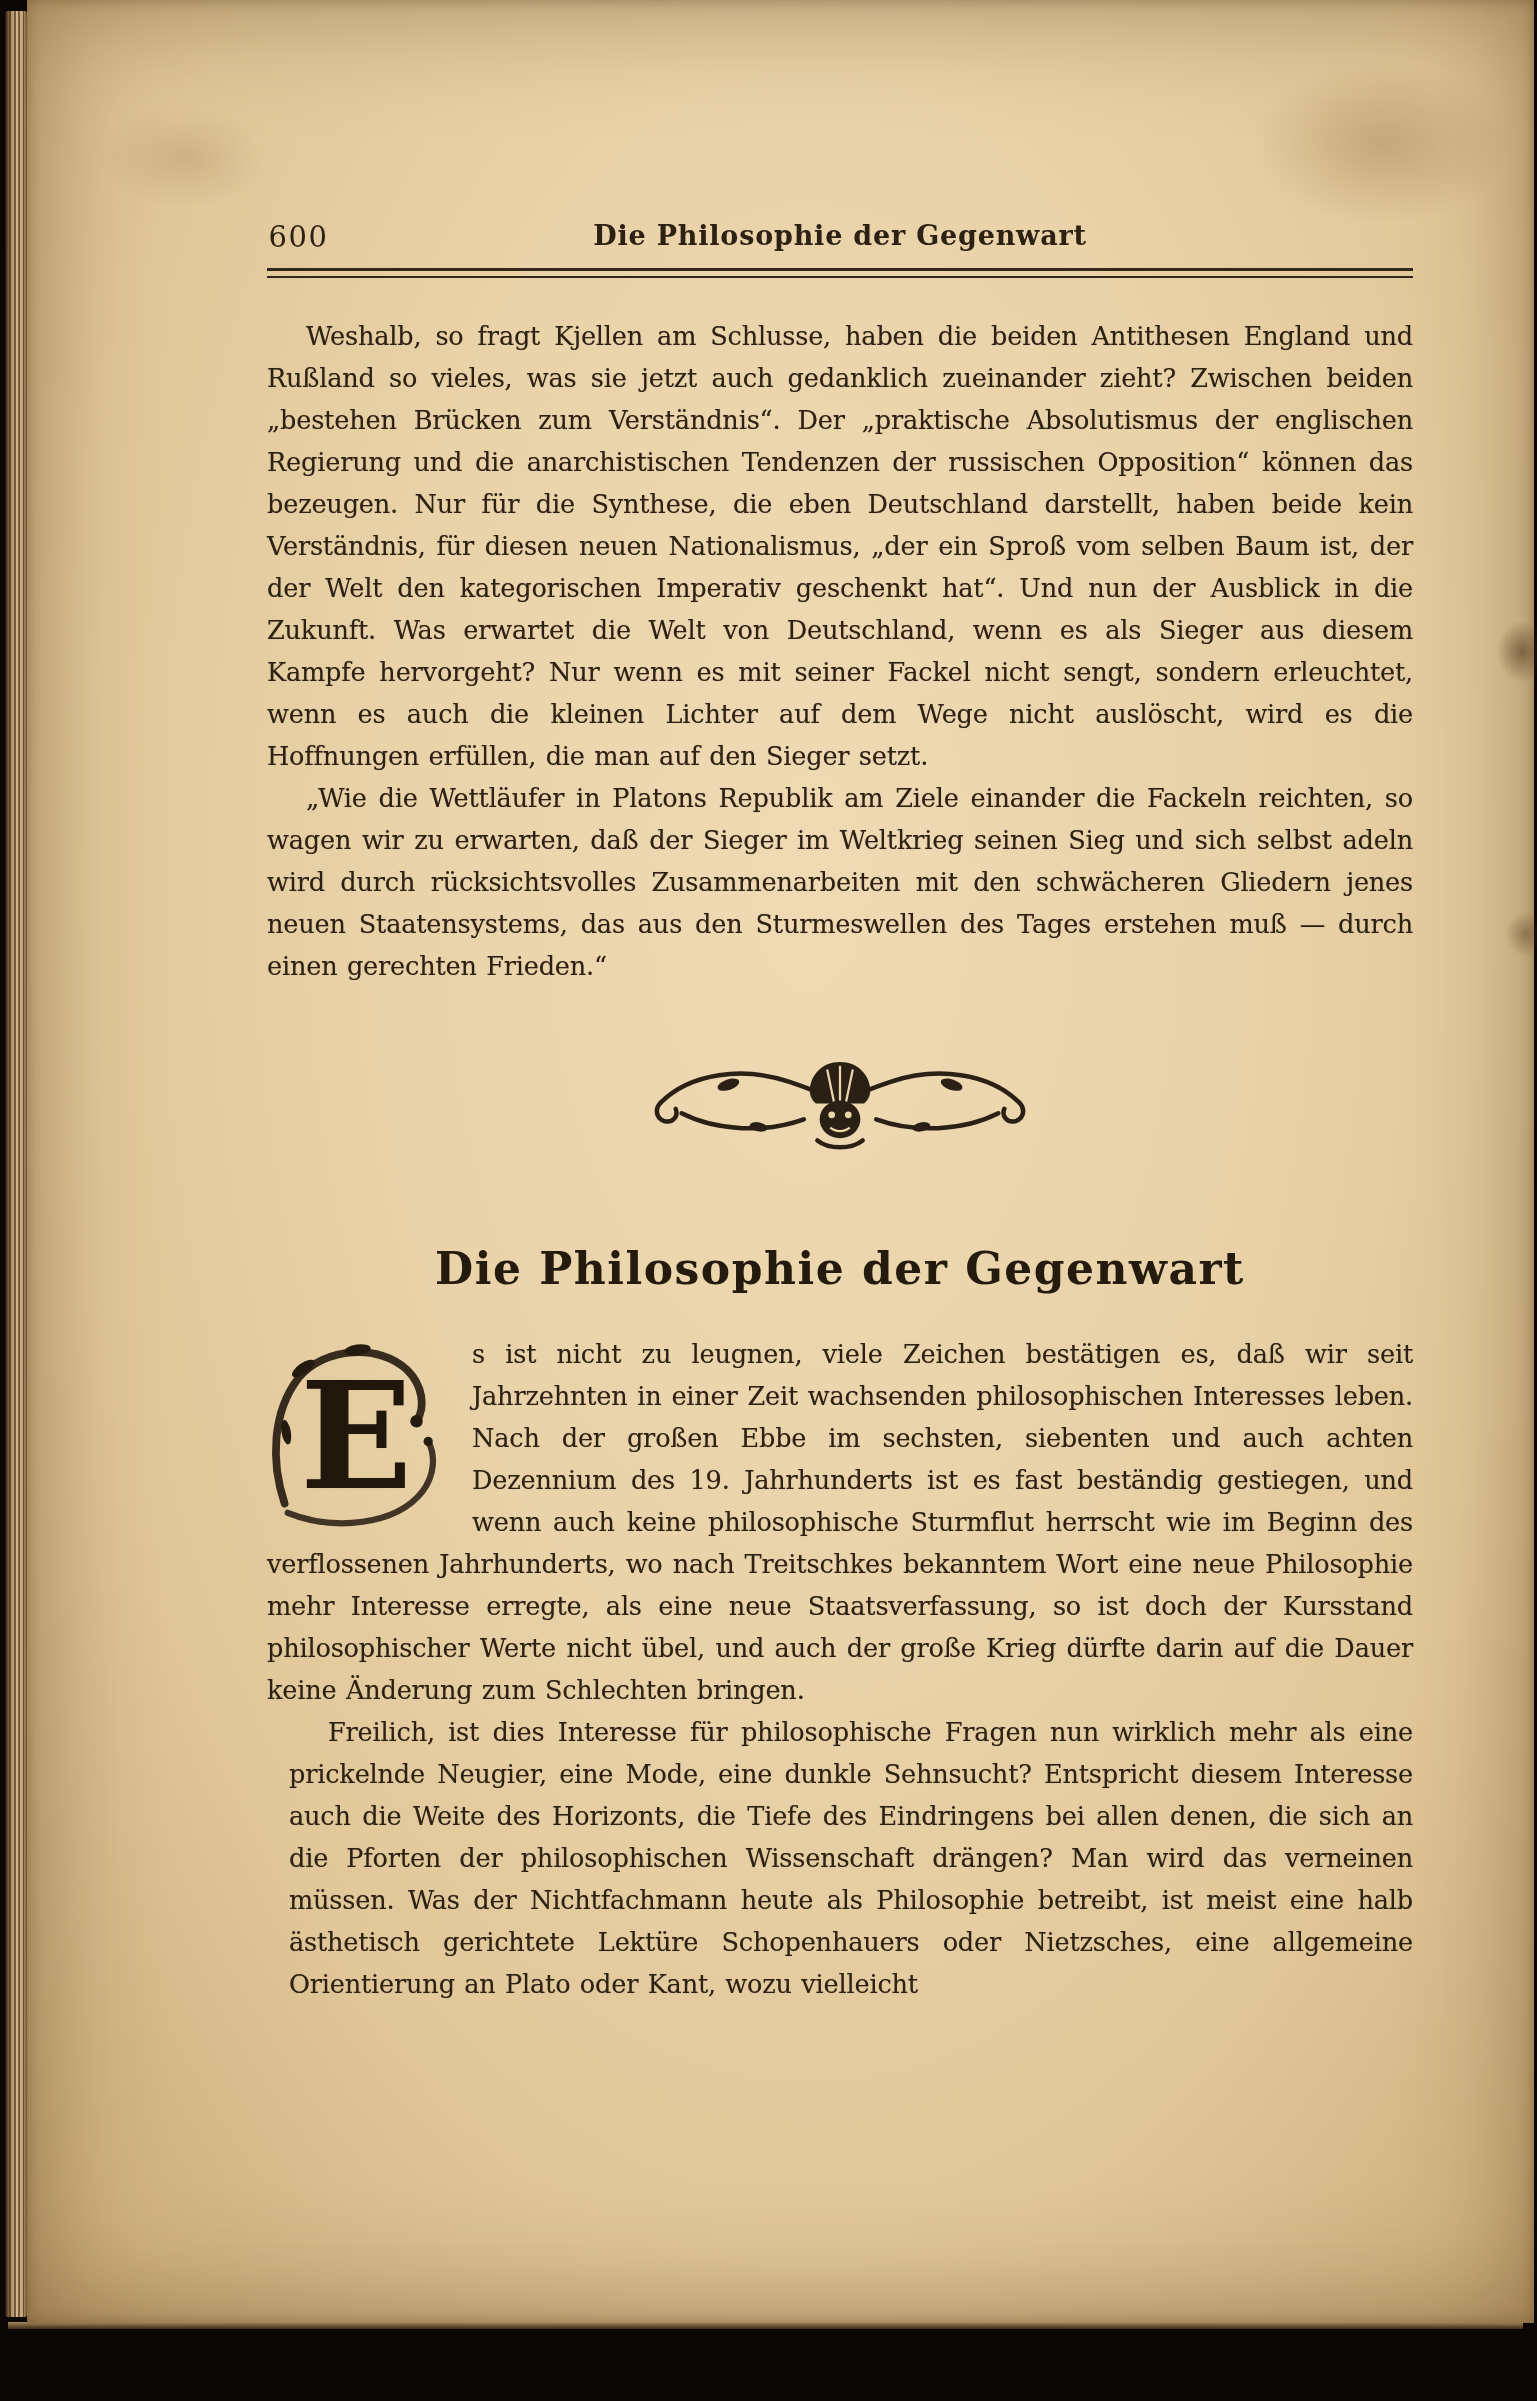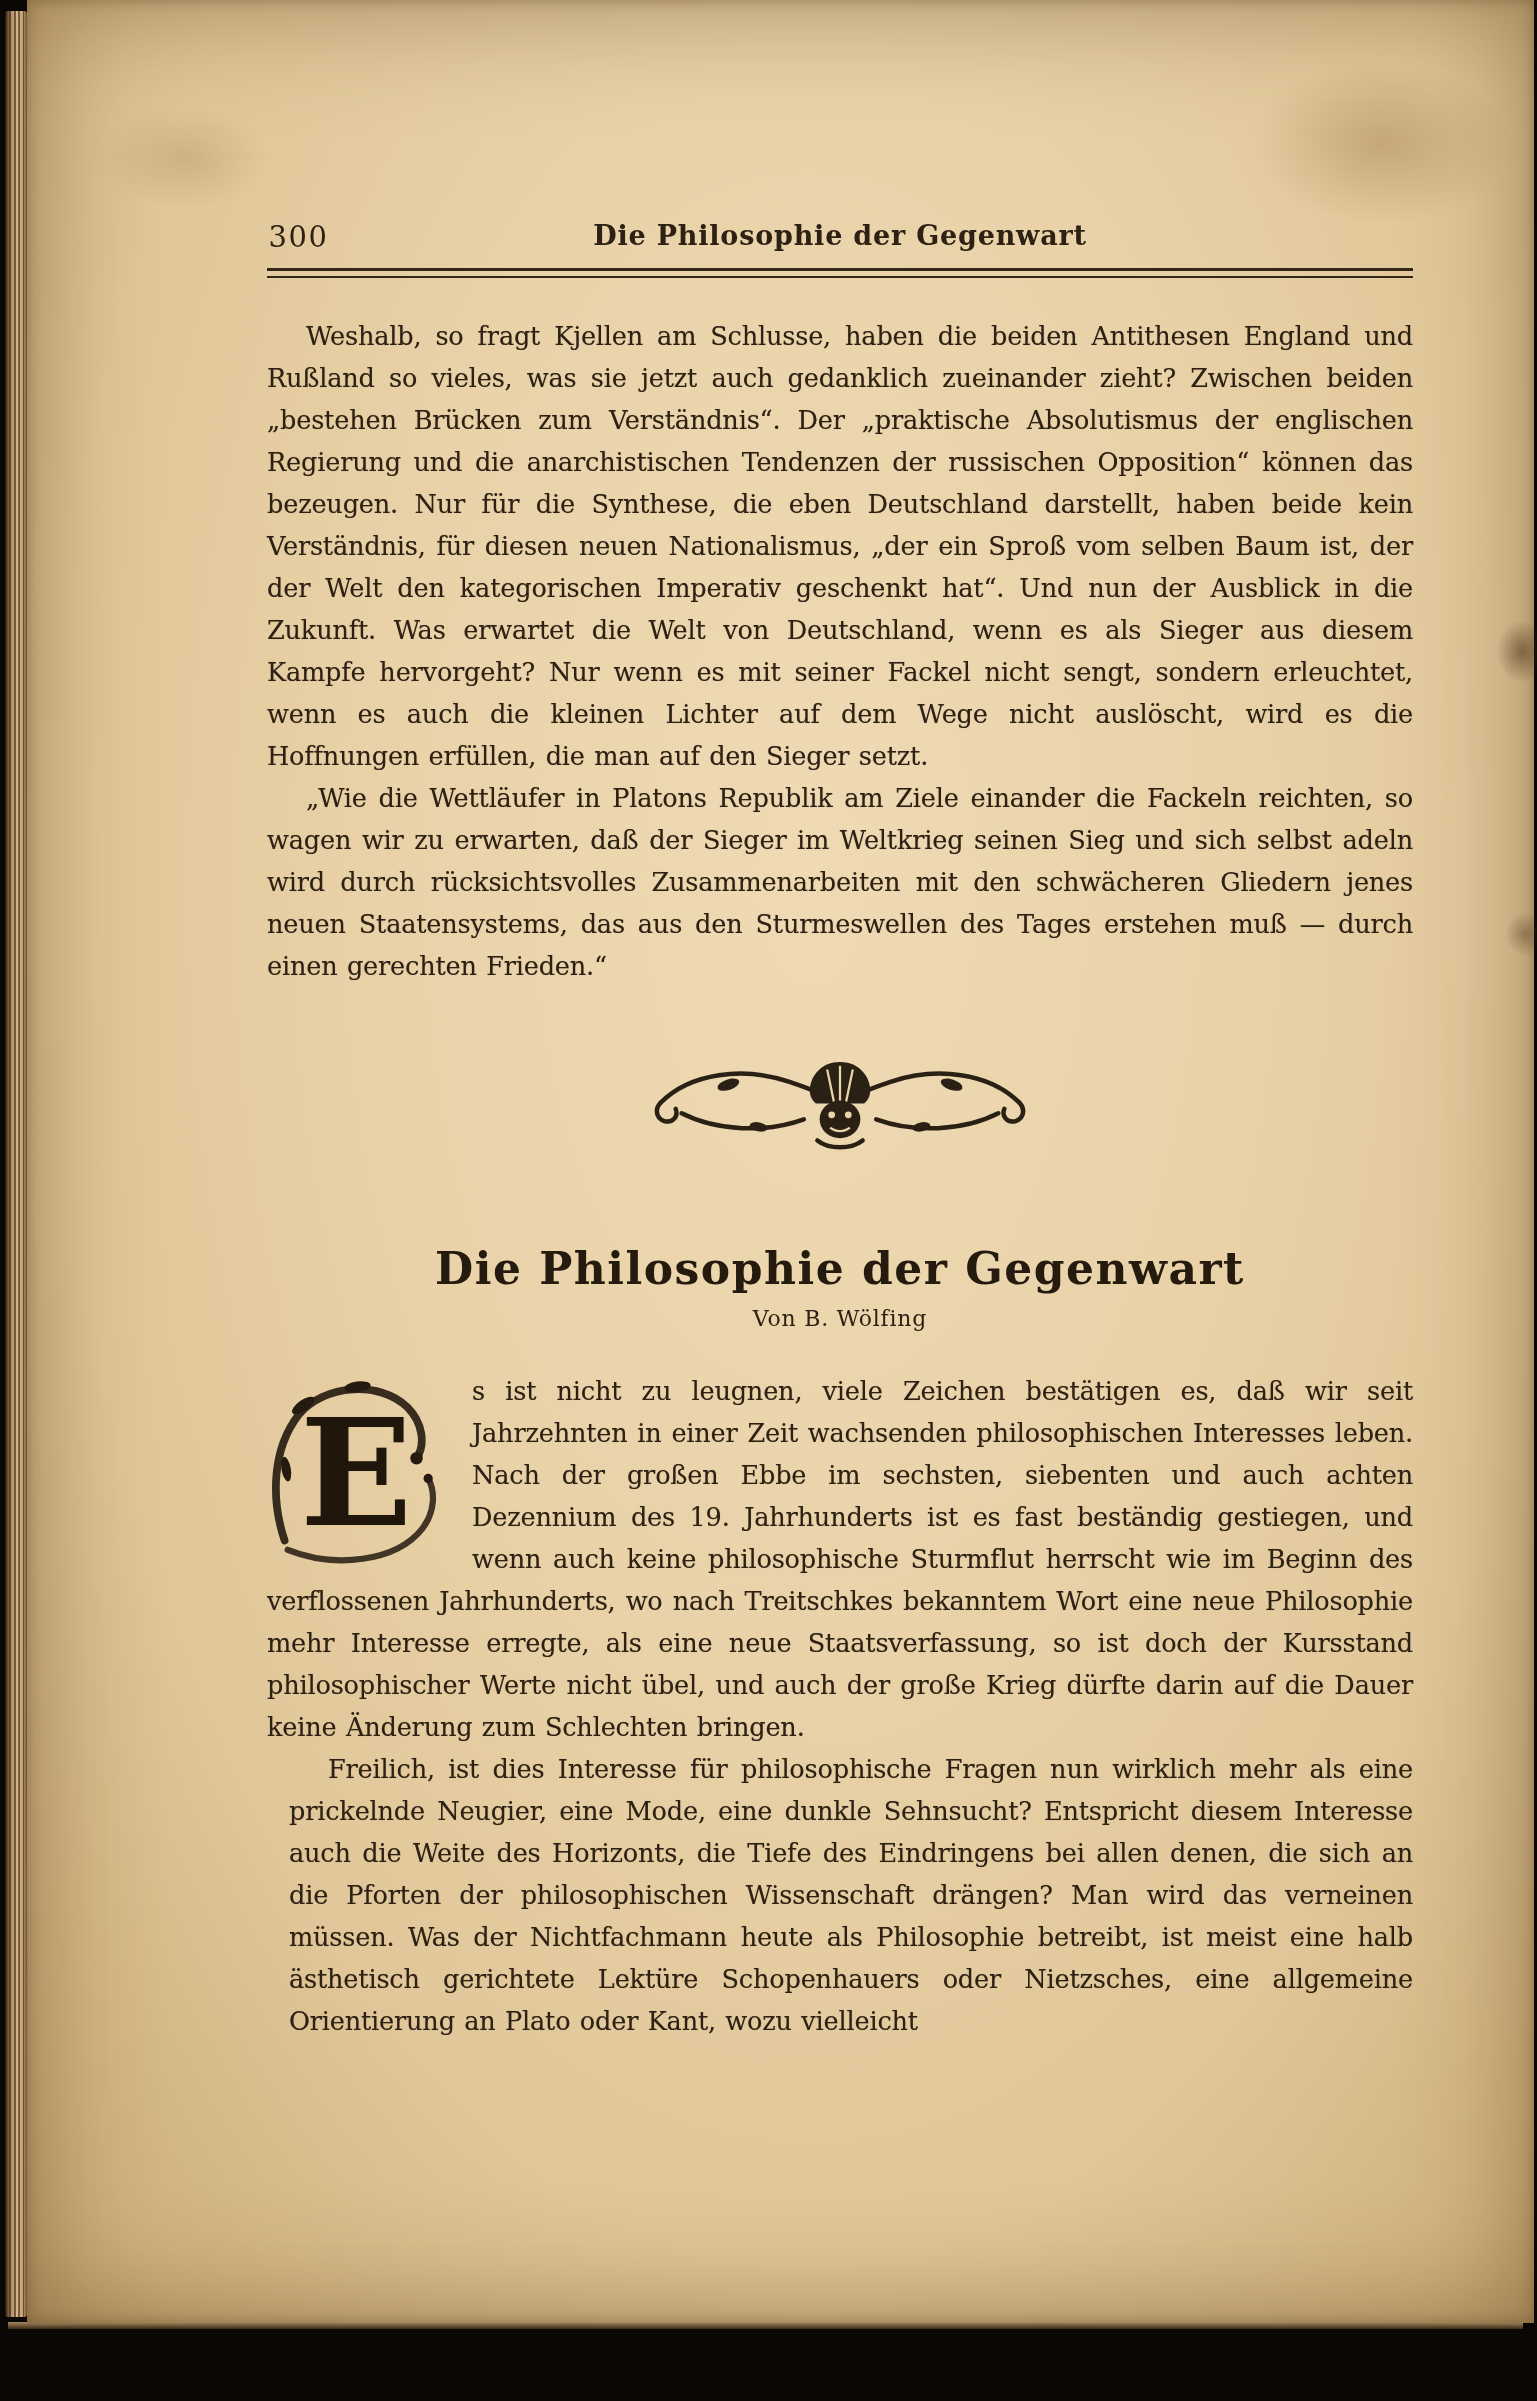--- a/index.html
+++ b/index.html
@@ -69,21 +69,21 @@
   <div class="page">
     <div class="stain stain-1"></div>
     <div class="stain stain-2"></div>
     <div class="stain stain-3"></div>
     <div class="stain stain-4"></div>
   </div>
 
   <div class="content">
 
     <div class="header">
-      <span class="page-number">300</span>
+      <span class="page-number">600</span>
       <span class="running-title">Die Philosophie der Gegenwart</span>
     </div>
     <div class="header-rule"></div>
 
     <div class="text-block">
 
       <p class="indent">Weshalb, so fragt Kjellen am Schlusse, haben die beiden Antithesen England und Rußland so vieles, was sie jetzt auch gedanklich zueinander zieht? Zwischen beiden „bestehen Brücken zum Verständnis“. Der „praktische Absolutismus der englischen Regierung und die anarchistischen Tendenzen der russischen Opposition“ können das bezeugen. Nur für die Synthese, die eben Deutschland darstellt, haben beide kein Verständnis, für diesen neuen Nationalismus, „der ein Sproß vom selben Baum ist, der der Welt den kategorischen Imperativ geschenkt hat“. Und nun der Ausblick in die Zukunft. Was erwartet die Welt von Deutschland, wenn es als Sieger aus diesem Kampfe hervorgeht? Nur wenn es mit seiner Fackel nicht sengt, sondern erleuchtet, wenn es auch die kleinen Lichter auf dem Wege nicht auslöscht, wird es die Hoffnungen erfüllen, die man auf den Sieger setzt.</p>
       <p class="indent">„Wie die Wettläufer in Platons Republik am Ziele einander die Fackeln reichten, so wagen wir zu erwarten, daß der Sieger im Weltkrieg seinen Sieg und sich selbst adeln wird durch rücksichtsvolles Zusammenarbeiten mit den schwächeren Gliedern jenes neuen Staatensystems, das aus den Sturmeswellen des Tages erstehen muß — durch einen gerechten Frieden.“</p>
 
       <svg class="ornament" viewBox="0 0 520 130" xmlns="http://www.w3.org/2000/svg">
@@ -110,21 +110,20 @@
           </g>
           <ellipse cx="260" cy="84" rx="27" ry="25" fill="#2a2014"></ellipse>
           <circle cx="249" cy="78" r="4.5" fill="#ead4aa"></circle>
           <circle cx="271" cy="78" r="4.5" fill="#ead4aa"></circle>
           <path d="M247,95 C254,101 266,101 273,95" stroke="#ead4aa" stroke-width="3" fill="none"></path>
           <path d="M230,112 C245,124 275,124 290,112" stroke="#2a2014" stroke-width="6" fill="none" stroke-linecap="round"></path>
         </g>
       </svg>
 
       <div class="article-title">Die Philosophie der Gegenwart</div>
-      <div class="article-byline">Von B. Wölfing</div>
 
       <p class="opening">
         <span class="dropcap-wrap">
           <svg viewBox="0 0 240 250" xmlns="http://www.w3.org/2000/svg" style="font-size:34px">
             <g stroke="#241a10" fill="none" stroke-linecap="round">
               <path d="M28,212 C10,158 12,94 46,50 C80,10 150,6 186,40 C206,60 210,88 198,106" stroke-width="10" opacity="0.9"></path>
               <path d="M32,224 C92,248 172,240 206,196 C221,176 223,150 213,132" stroke-width="8" opacity="0.85"></path>
             </g>
             <circle cx="198" cy="106" r="8" fill="#241a10"></circle>
             <circle cx="213" cy="132" r="6" fill="#241a10"></circle>

